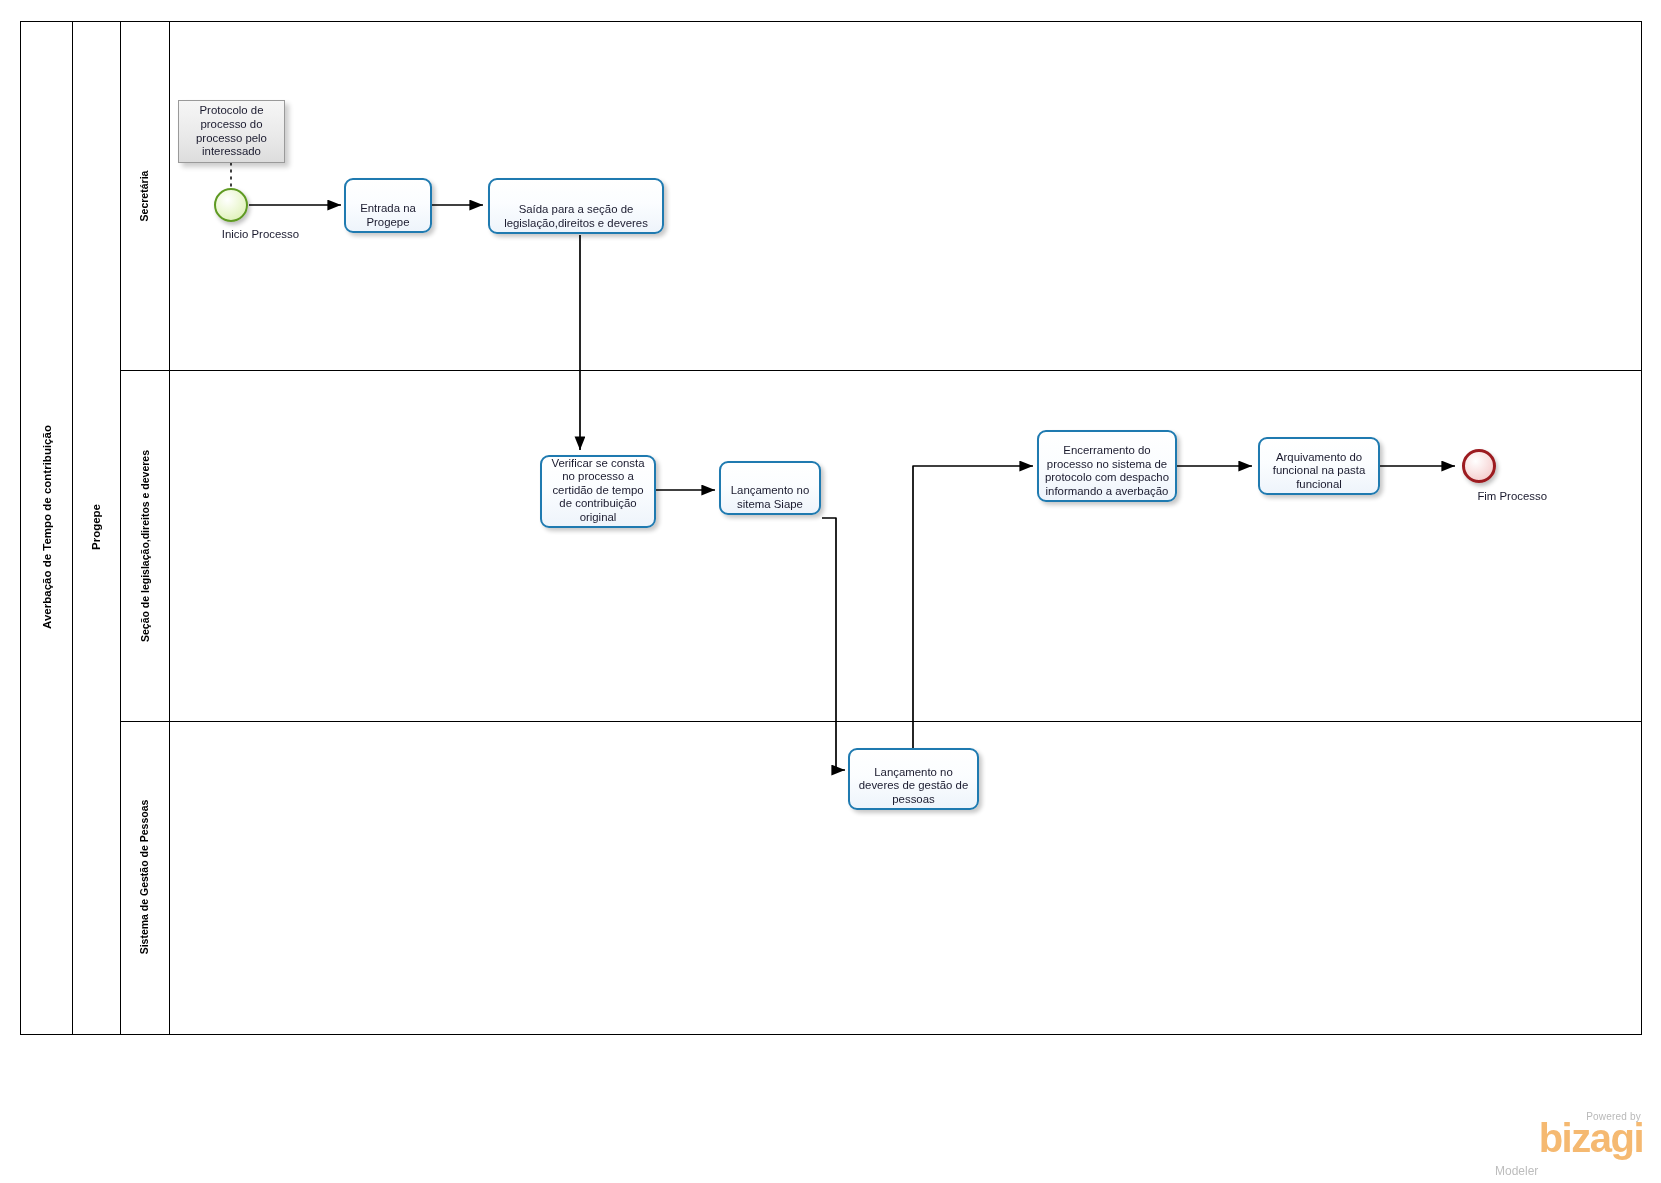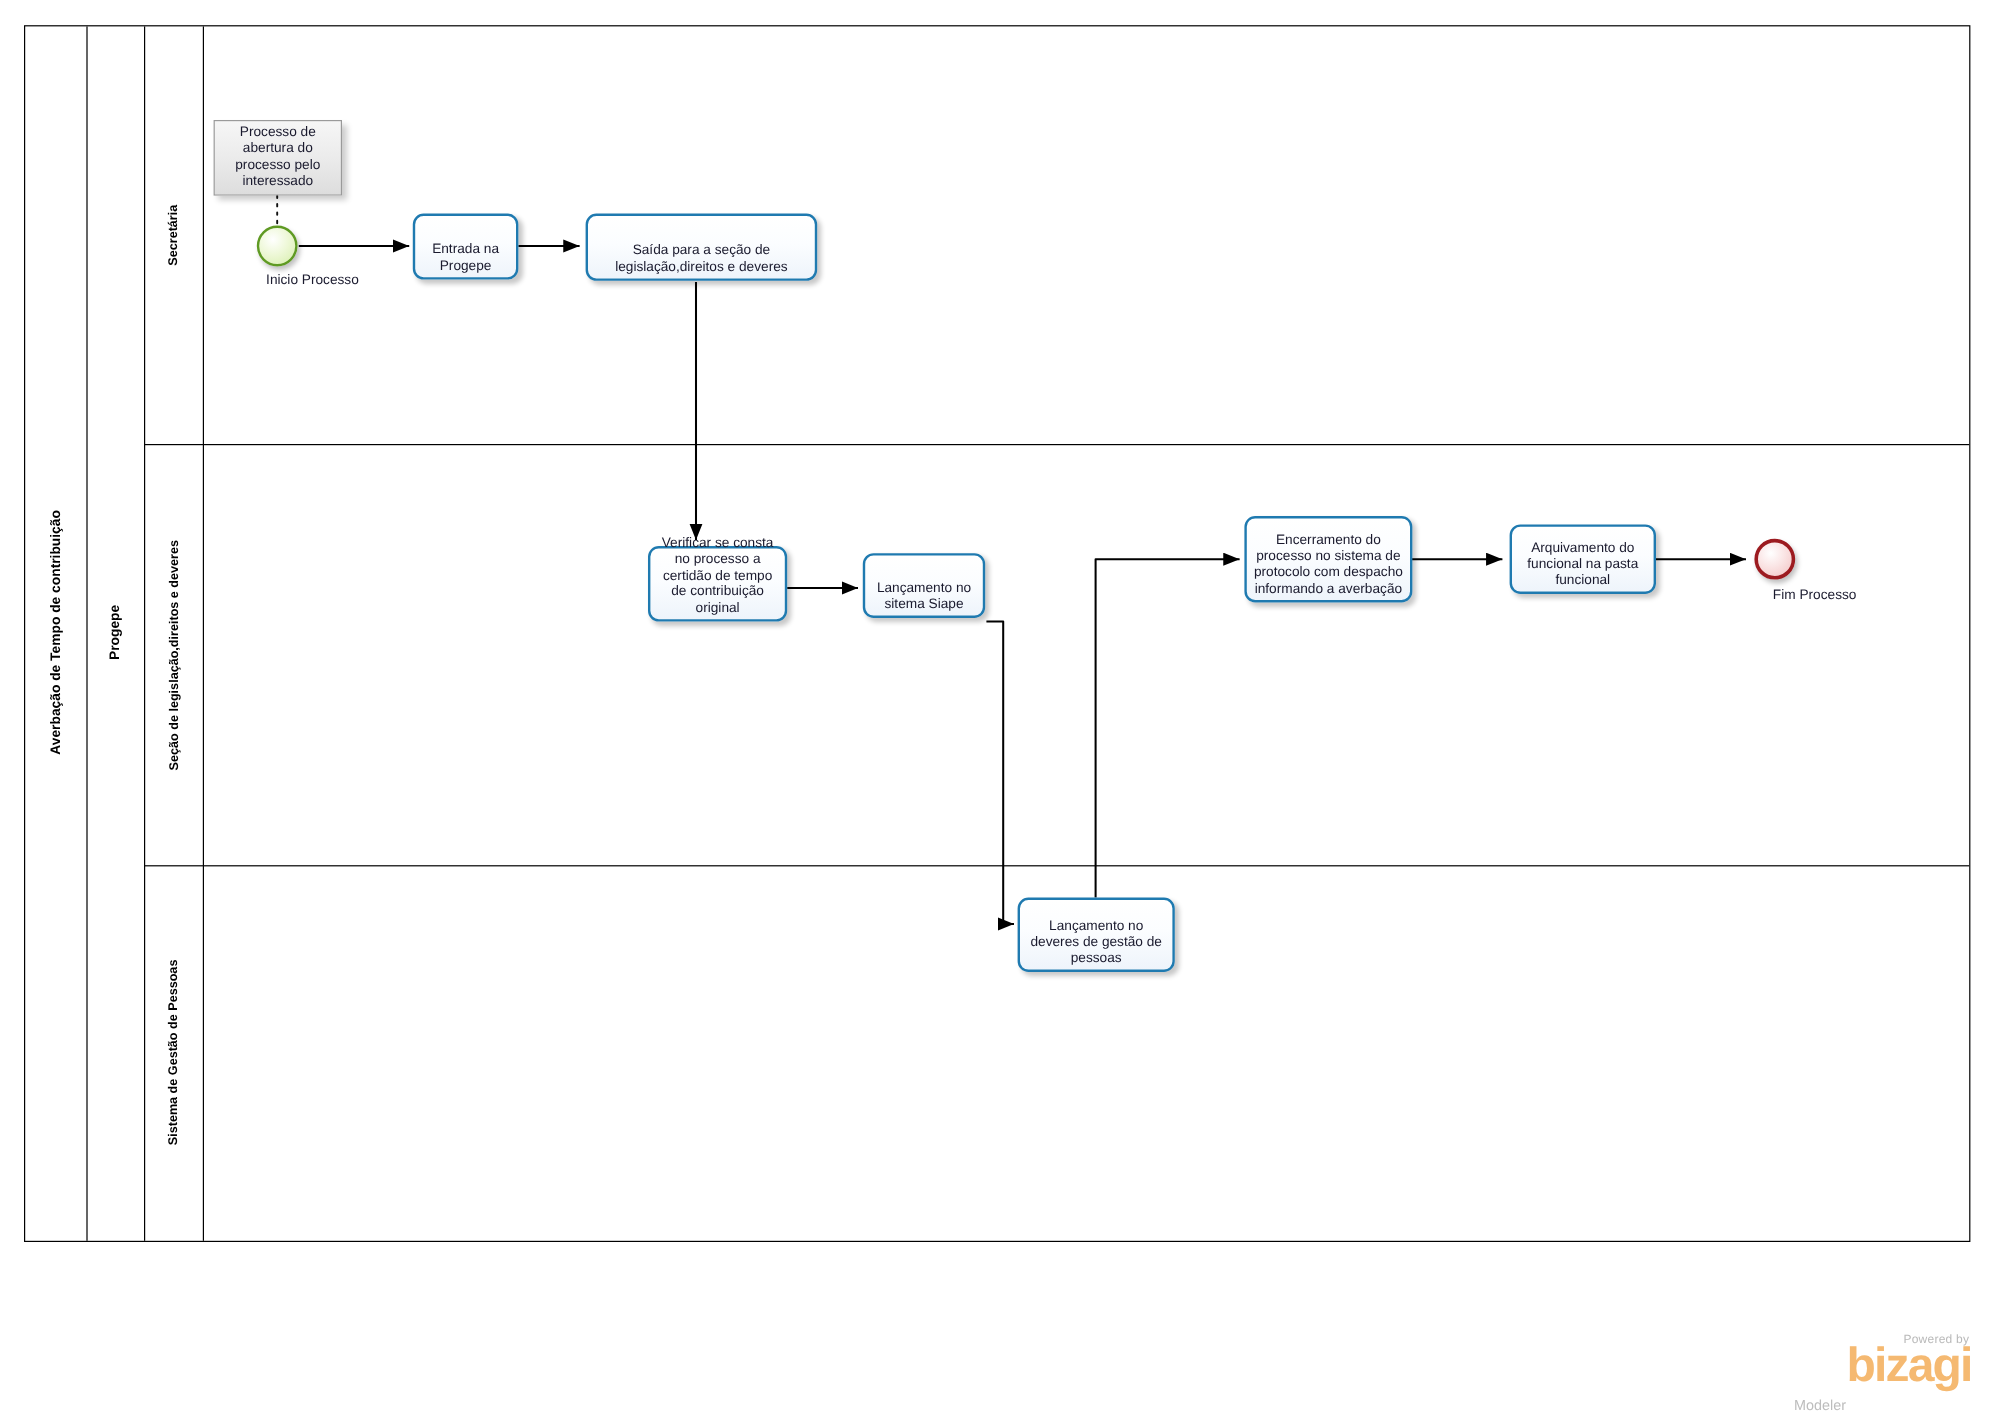--- a/index.html
+++ b/index.html
@@ -200,35 +200,35 @@
     <path d="M822,518 L836,518 L836,770 L845,770" stroke="#000" stroke-width="1.7" fill="none" stroke-linejoin="round" marker-end="url(#arrow)"></path>
 
     <path d="M913,748 L913,466 L1033,466" stroke="#000" stroke-width="1.7" fill="none" stroke-linejoin="round" marker-end="url(#arrow)"></path>
 
     <path d="M1176,466 L1252,466" stroke="#000" stroke-width="1.7" fill="none" marker-end="url(#arrow)"></path>
 
     <path d="M1379,466 L1455,466" stroke="#000" stroke-width="1.7" fill="none" marker-end="url(#arrow)"></path>
   </svg>
 
   <div class="annotation" style="left:178px; top:100px; width:107px; height:63px;">
-    <span>Processo de abertura do processo pelo interessado</span>
+    <span>Protocolo de processo do processo pelo interessado</span>
   </div>
 
   <div class="event start" style="left:214px; top:188px; width:34px; height:34px;"></div>
   <div class="event-label" style="left:163px; top:228px; width:136px;">Inicio Processo</div>
 
   <div class="task" style="left:344px; top:178px; width:88px; height:55px;">
     <span>Entrada na Progepe</span>
   </div>
 
-  <div class="task" style="left:488px; top:178px; width:193px; height:56px;">
+  <div class="task" style="left:488px; top:178px; width:176px; height:56px;">
     <span>Saída para a seção de legislação,direitos e deveres</span>
   </div>
 
-  <div class="task" style="left:540px; top:455px; width:116px; height:63px;">
+  <div class="task" style="left:540px; top:455px; width:116px; height:73px;">
     <span>Verificar se consta no processo a certidão de tempo de contribuição original</span>
   </div>
 
   <div class="task" style="left:719px; top:461px; width:102px; height:54px;">
     <span>Lançamento no sitema Siape</span>
   </div>
 
   <div class="task" style="left:1037px; top:430px; width:140px; height:72px;">
     <span>Encerramento do processo no sistema de protocolo com despacho informando a averbação</span>
   </div>

